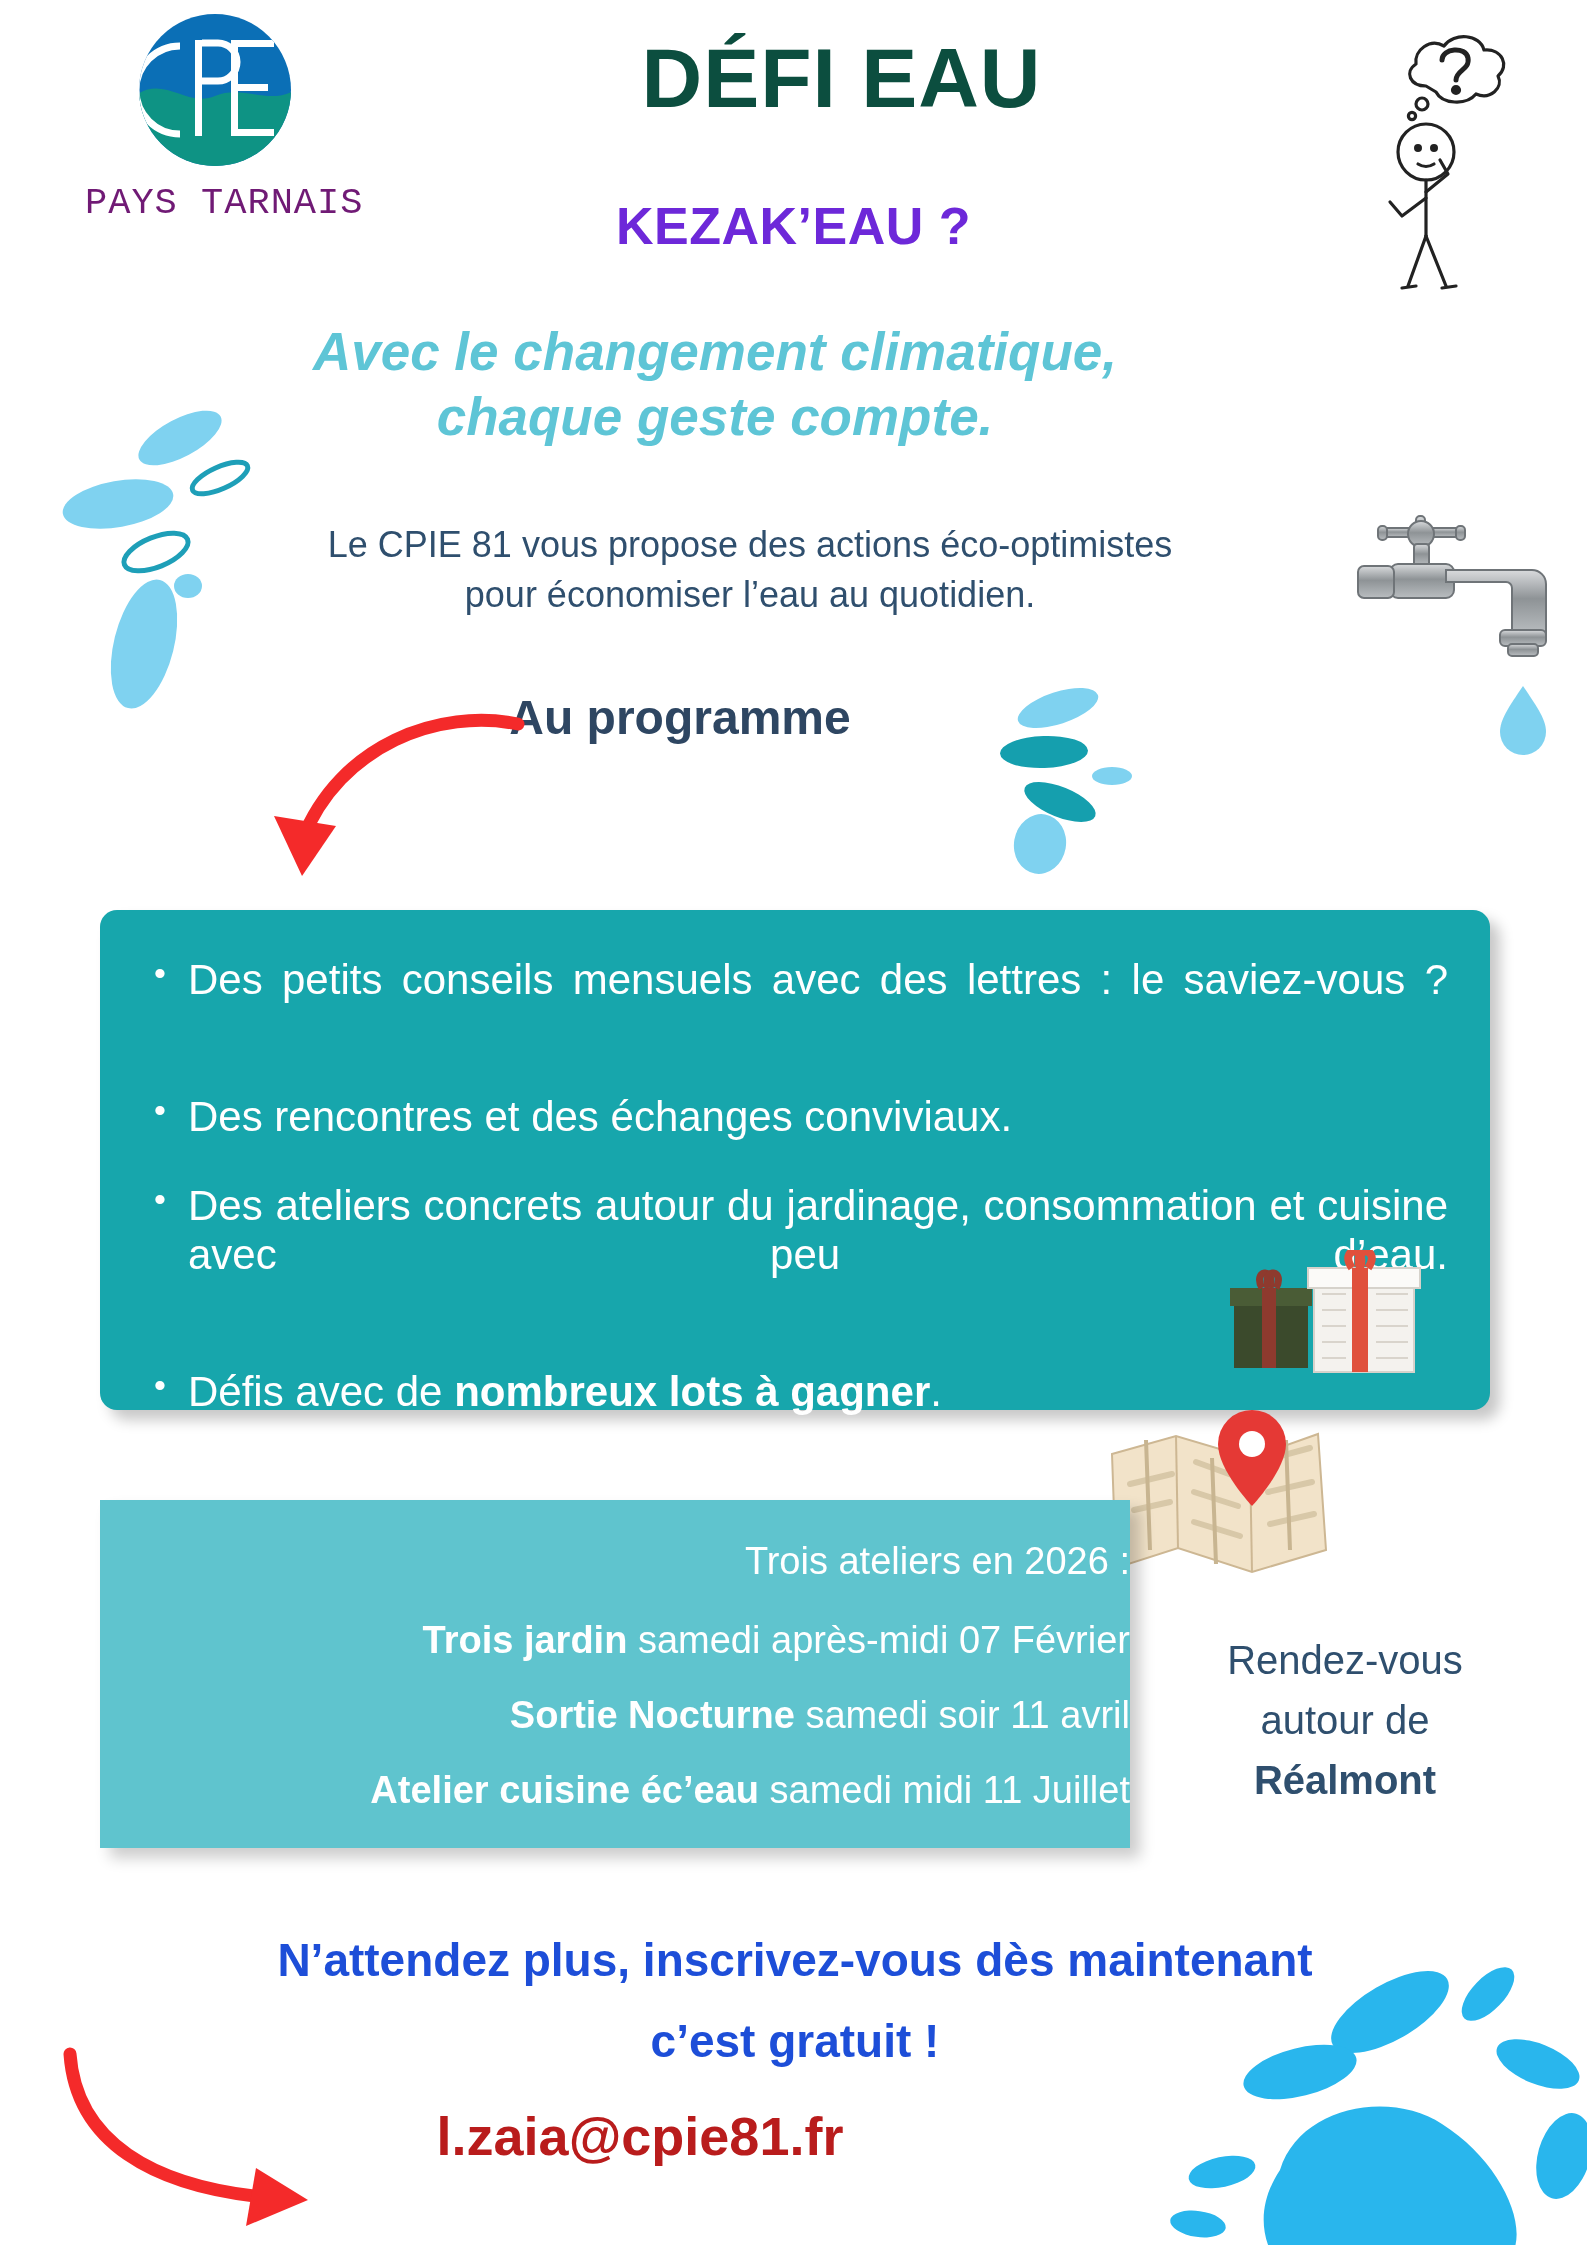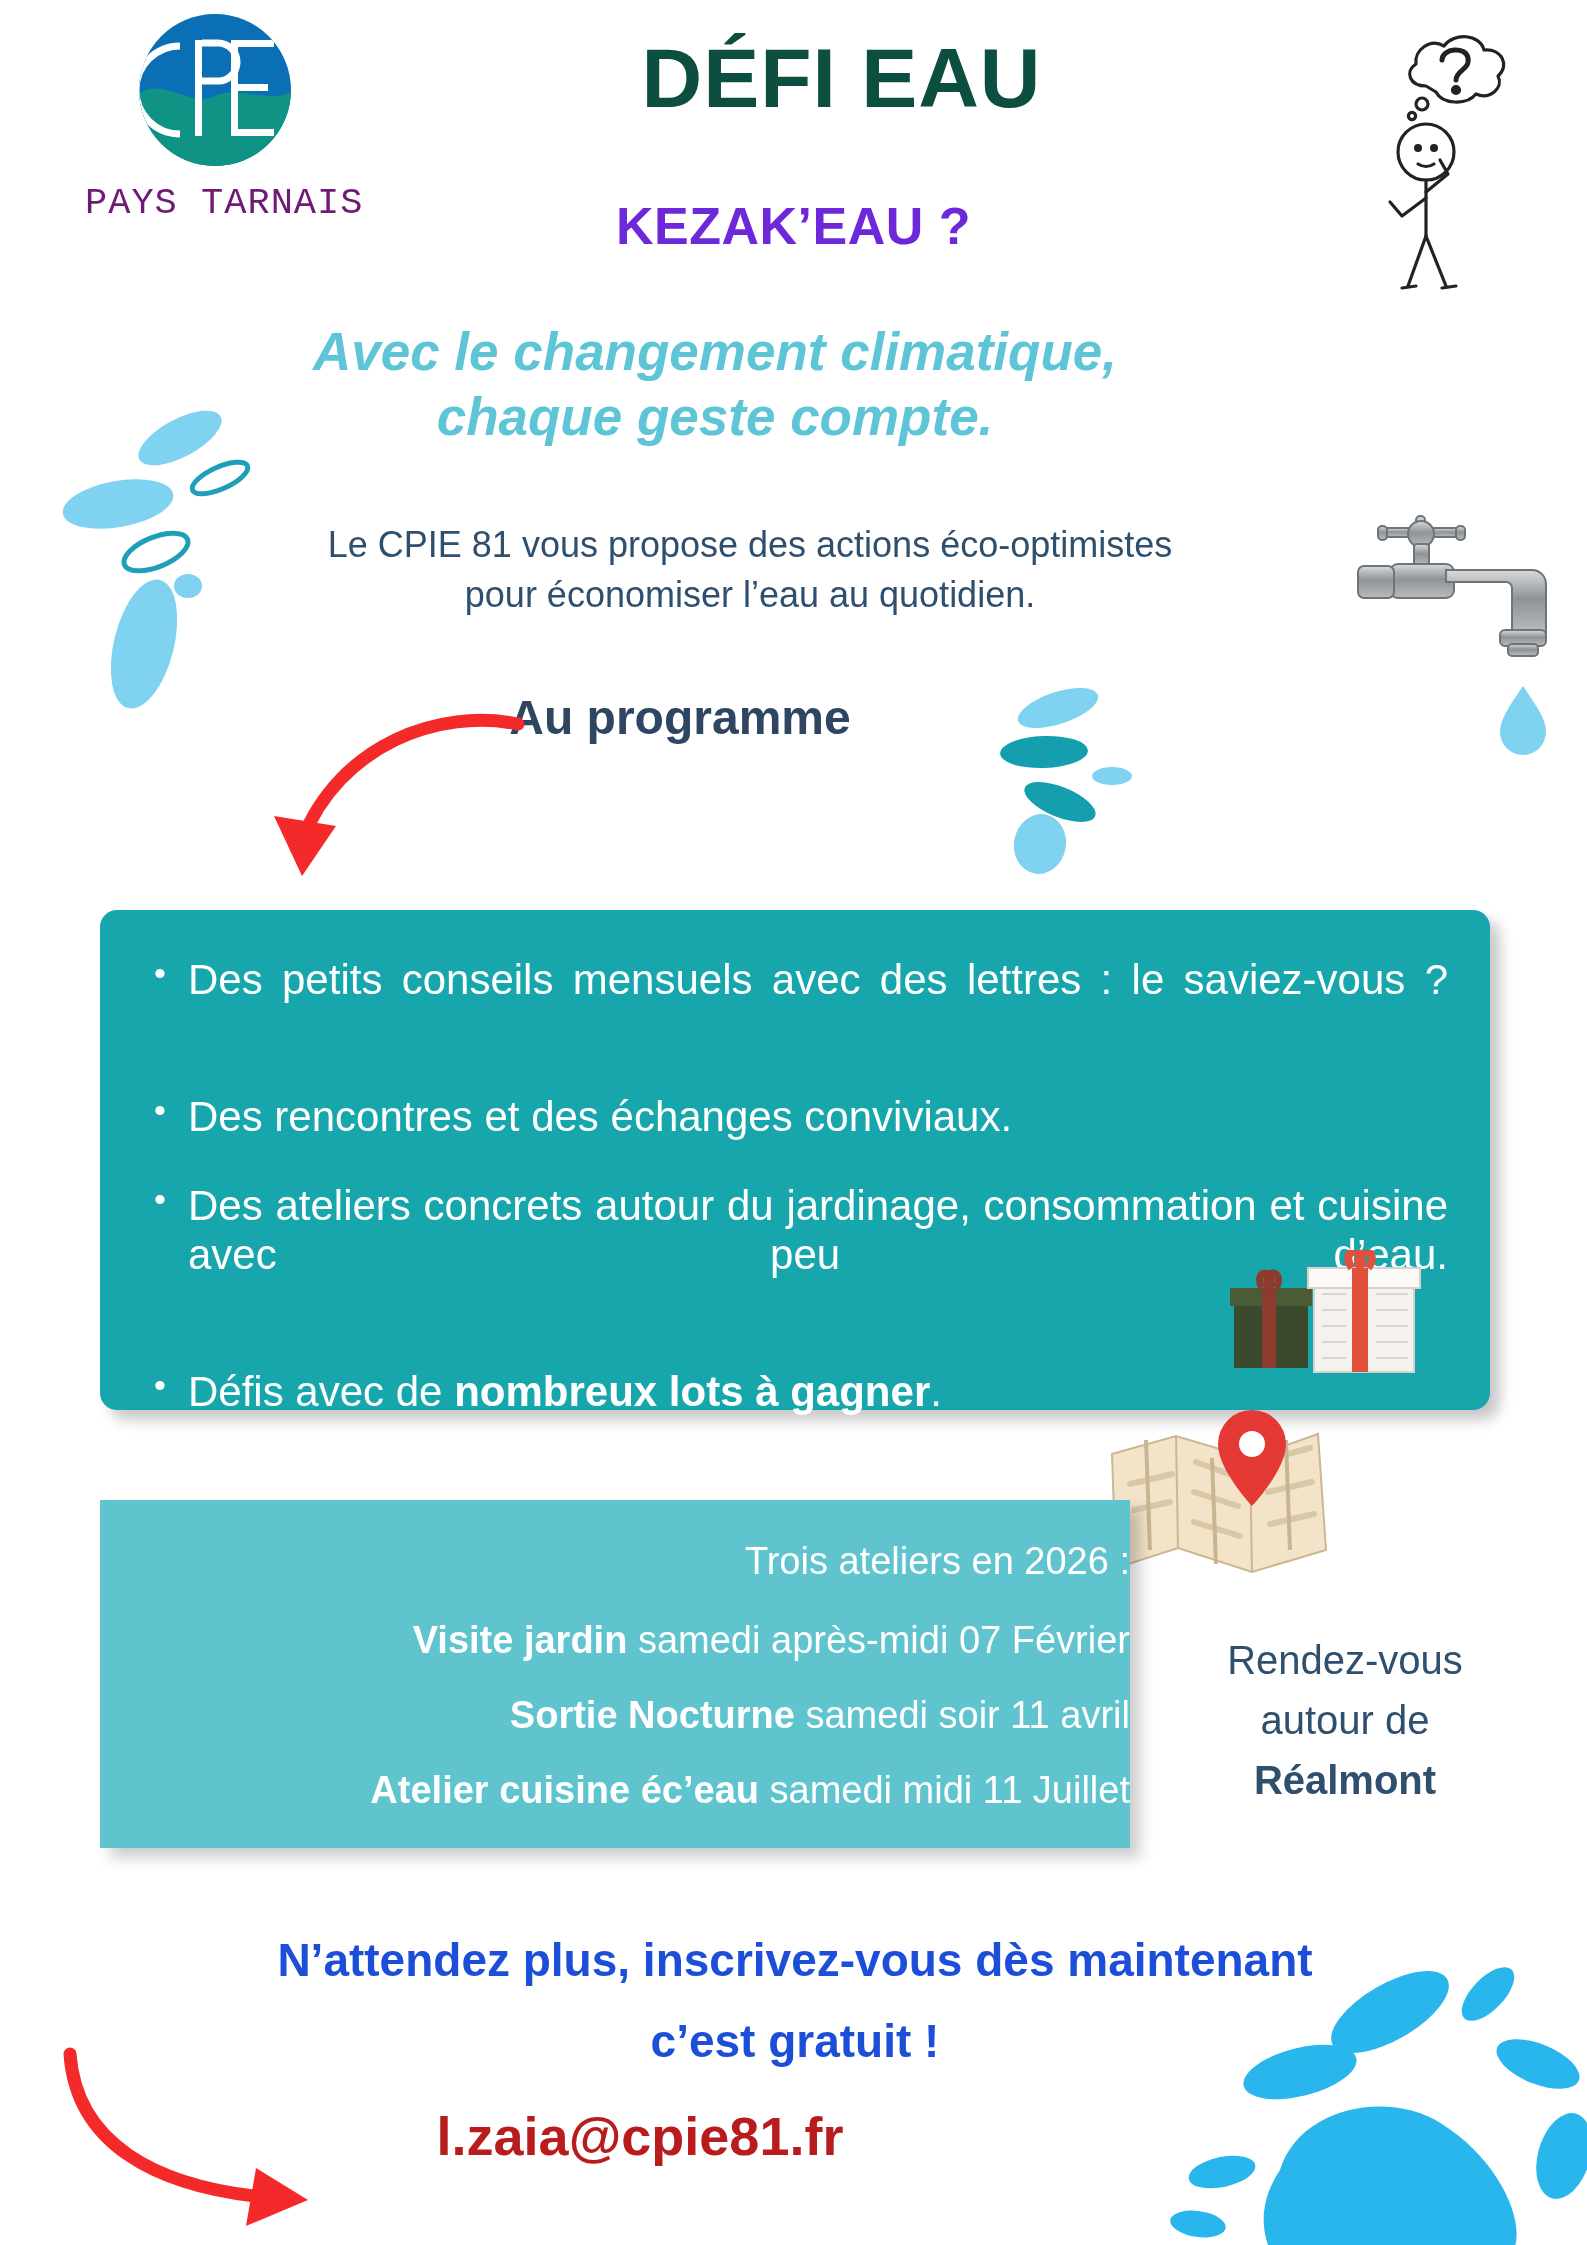--- a/index.html
+++ b/index.html
@@ -278,21 +278,21 @@
         <path d="M46,40 L50,150 M112,58 L116,164 M186,40 L190,150"></path>
       </g>
 
       <path d="M152,10 a34,34 0 0 1 34,34 c0,26 -34,62 -34,62 s-34,-36 -34,-62 a34,34 0 0 1 34,-34 Z" fill="#E53935"></path>
       <circle cx="152" cy="44" r="13" fill="#ffffff"></circle>
     </svg>
   </div>
 
   <div class="box-light">
     <div class="l1">Trois ateliers en 2026 :</div>
-    <div class="l2"><span class="bold">Visite jardin</span><span> samedi après-midi 07 Février</span></div>
+    <div class="l2"><span class="bold">Trois jardin</span><span> samedi après-midi 07 Février</span></div>
     <div class="l3"><span class="bold">Sortie Nocturne</span><span> samedi soir 11 avril</span></div>
     <div class="l4"><span class="bold">Atelier cuisine éc’eau</span><span> samedi midi 11 Juillet</span></div>
   </div>
 
   <div class="rdv">
     <div>Rendez-vous</div>
     <div>autour de</div>
     <div class="place">Réalmont</div>
   </div>
 

